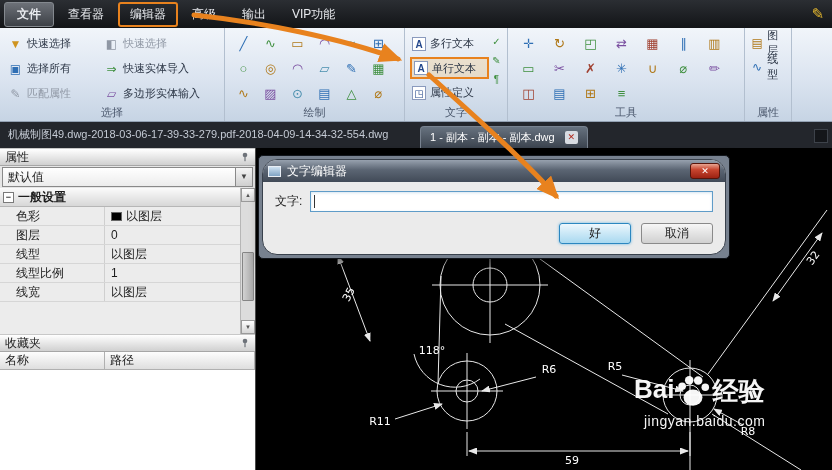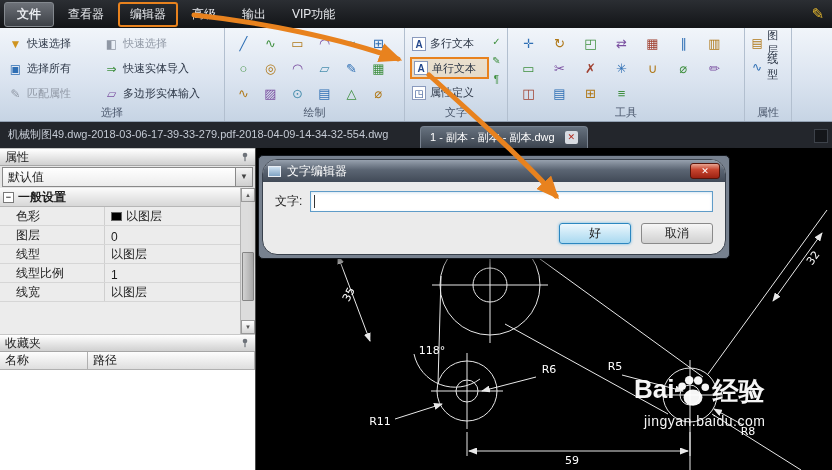--- a/index.html
+++ b/index.html
@@ -83,35 +83,35 @@
   .combo { height:20px; margin:1px 2px; background:linear-gradient(#ffffff,#ececec); border:1px solid #898989;
     display:flex; align-items:center; justify-content:space-between; padding-left:5px; }
   .combo-arrow { width:17px; align-self:stretch; border-left:1px solid #898989;
     background:linear-gradient(#f5f5f5,#cfcfcf); text-align:center; font-size:8px; line-height:18px; color:#444; }
   .grid-region { position:relative; height:146px; background:#ececec; }
   .grid-rows { margin-right:15px; }
   .group-header { height:19px; background:linear-gradient(#fbfbfb,#d7d7d7); border-bottom:1px solid #b6b6b6;
     display:flex; align-items:center; gap:4px; padding-left:3px; font-weight:bold; }
   .expand-box { width:11px; height:11px; border:1px solid #7a7a7a; background:#fff; font-size:9px;
     line-height:8px; text-align:center; color:#333; }
-  .prow { display:flex; height:19px; align-items:flex-end; border-bottom:1px solid #d6d6d6; }
+  .prow { display:flex; height:19px; align-items:center; border-bottom:1px solid #d6d6d6; }
   .plabel { width:105px; padding-left:16px; border-right:1px solid #cfcfcf; align-self:stretch; line-height:18px; }
   .pvalue { flex:1; padding-left:6px; display:flex; align-items:center; gap:4px; }
   .swatch { width:11px; height:9px; background:#000; border:1px solid #666; display:inline-block; }
   .vscroll { position:absolute; top:0; right:0; width:15px; bottom:0; background:#dcdcdc;
     border-left:1px solid #b6b6b6; display:flex; flex-direction:column; }
   .vs-btn { height:14px; background:linear-gradient(#fdfdfd,#d6d6d6); border:1px solid #9a9a9a;
     font-size:6px; text-align:center; line-height:12px; color:#555; }
   .vs-track { flex:1; position:relative; }
   .vs-thumb { position:absolute; left:1px; right:1px; top:42%; height:42%;
     background:linear-gradient(90deg,#d2d2d2,#a8a8a8); border:1px solid #858585; border-radius:1px; }
   .fav-cols { display:flex; height:18px; }
   .fav-col { background:linear-gradient(#fdfdfd,#dedede); border-right:1px solid #b0b0b0;
     border-bottom:1px solid #b0b0b0; display:flex; align-items:center; padding-left:5px; }
-  .fav-col.c1 { width:88px; } .fav-col.c2 { flex:1; }
+  .fav-col.c1 { width:105px; } .fav-col.c2 { flex:1; }
   .fav-list { flex:1; background:#fff; }
 
   
   .drawarea { position:absolute; top:148px; left:256px; right:0; bottom:0; background:#000; }
   .cadsvg { position:absolute; inset:0; width:100%; height:100%; }
 
   .watermark { position:absolute; left:378px; top:226px; color:#fff; opacity:.96; }
   .wm-line1 { display:flex; align-items:flex-start; gap:2px; font-weight:bold; font-size:26px; }
   .wm-domain { font-size:14px; margin:4px 0 0 10px; letter-spacing:.5px; }
 

